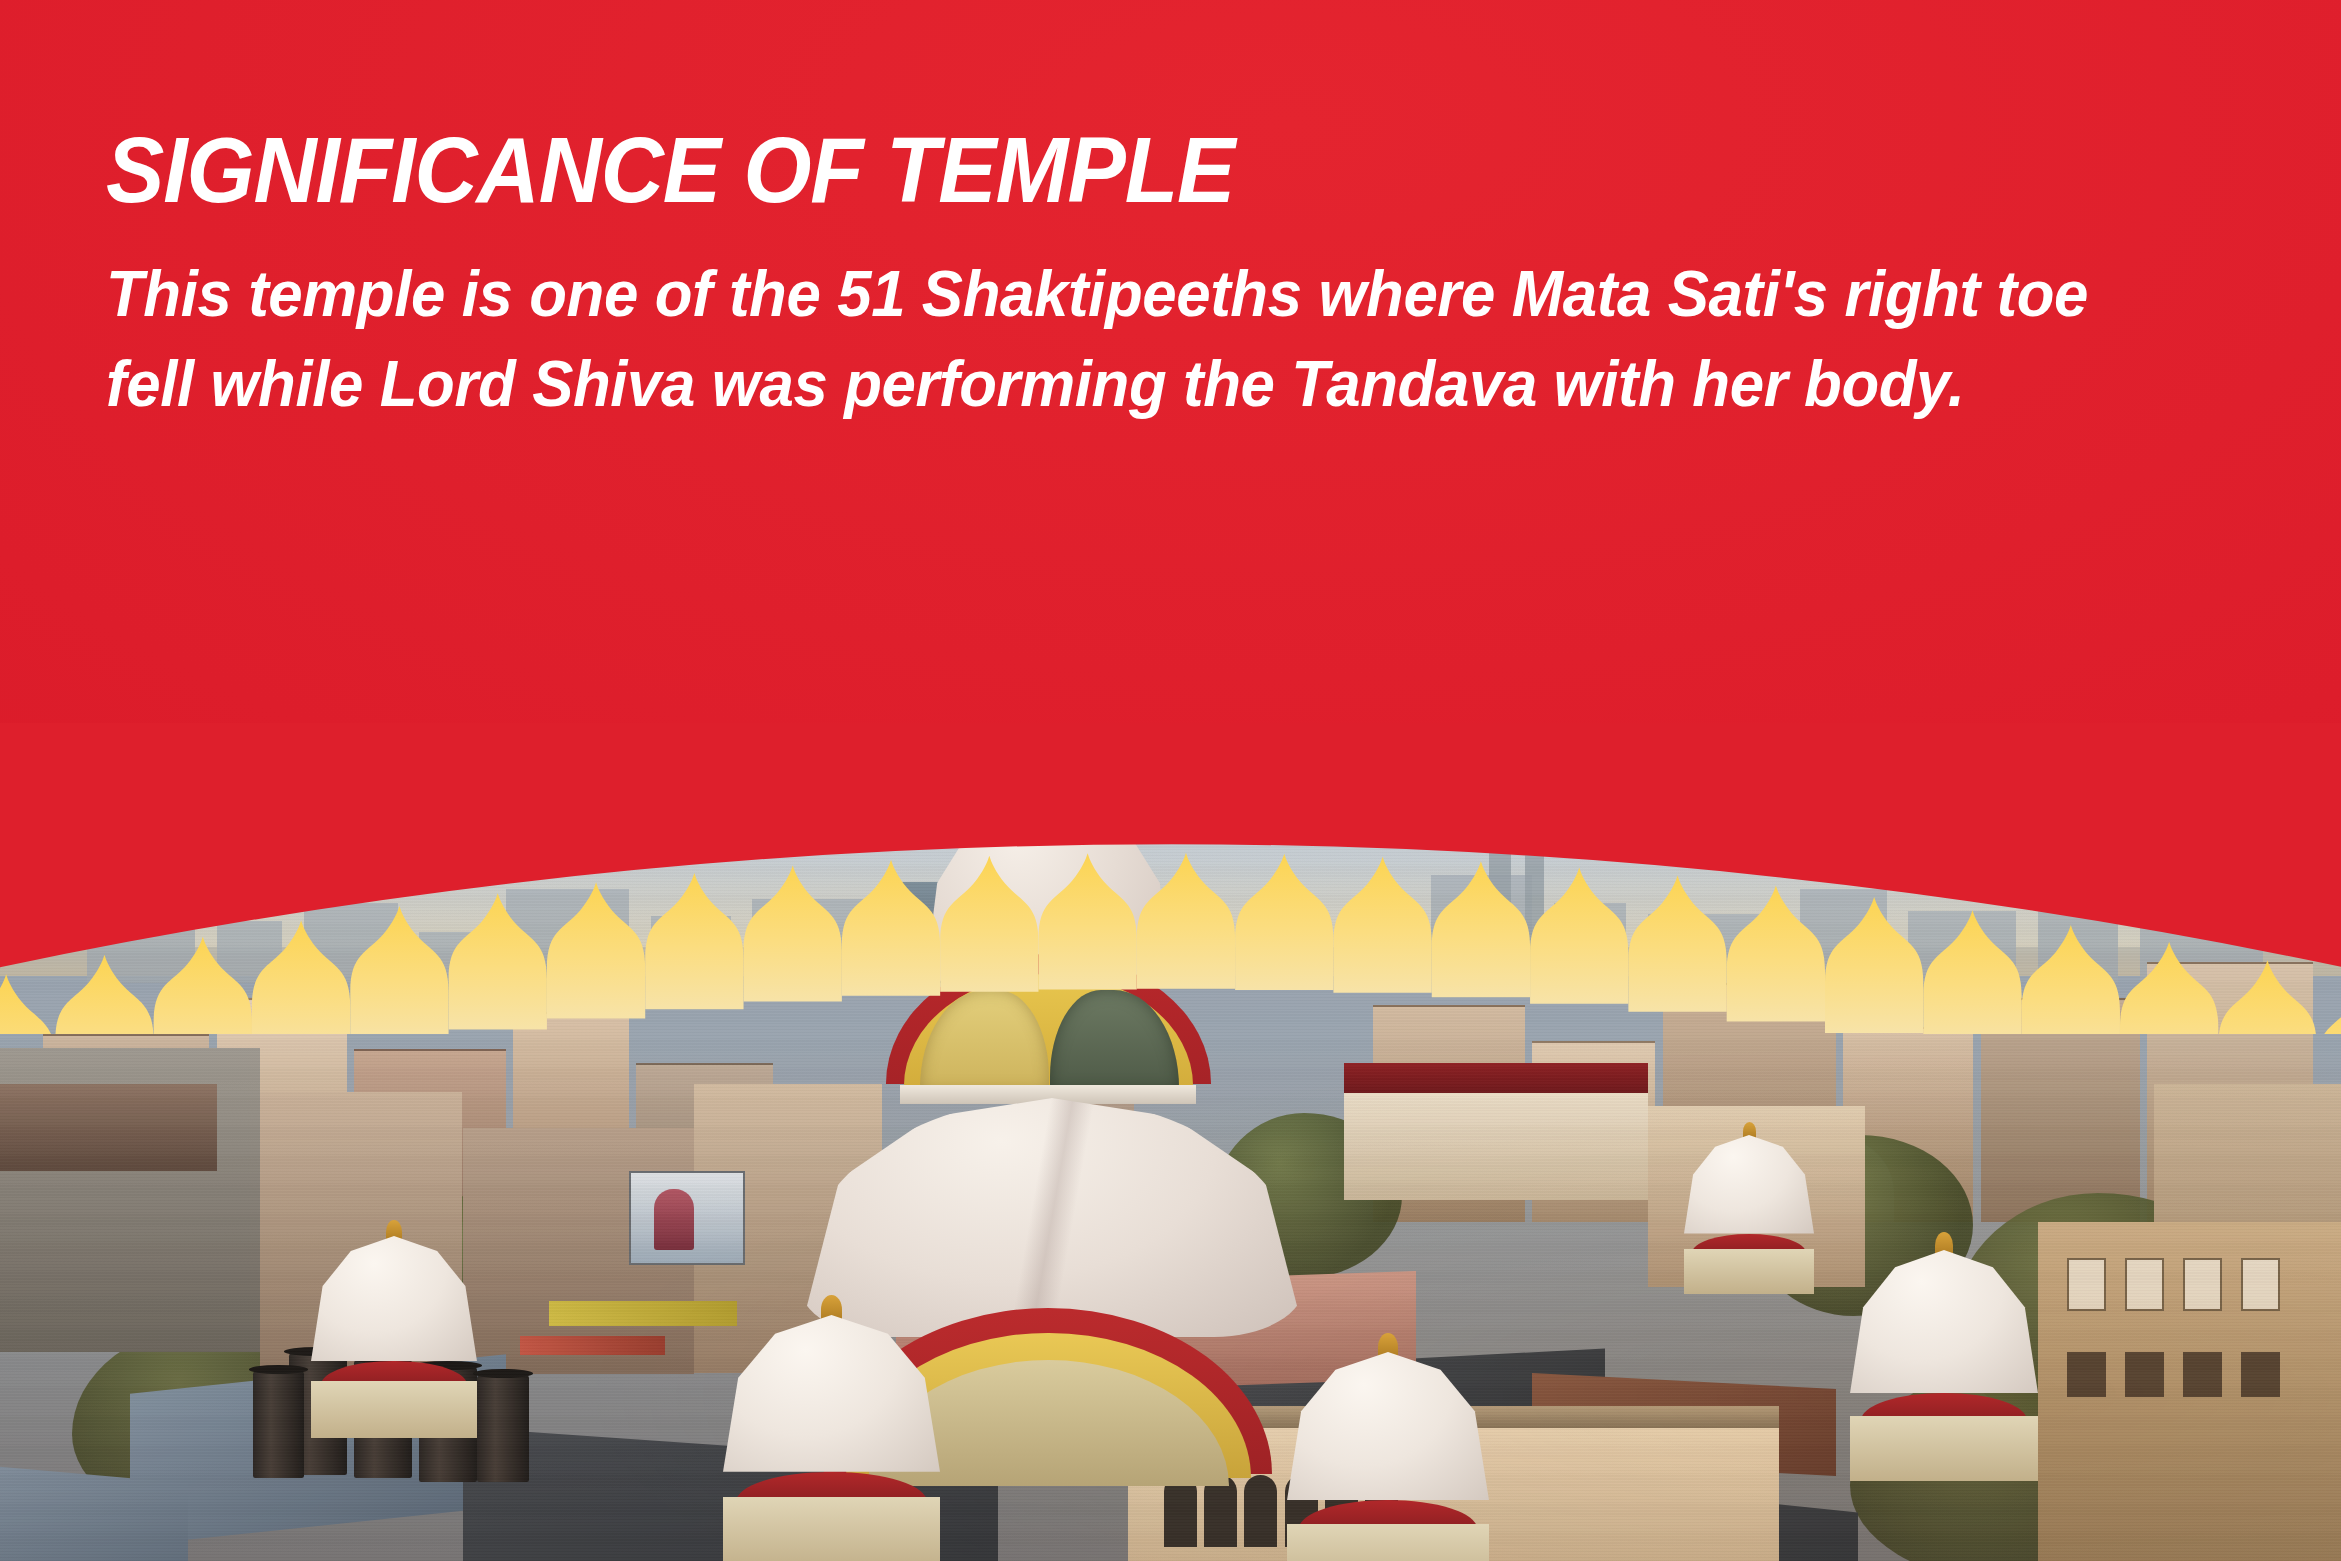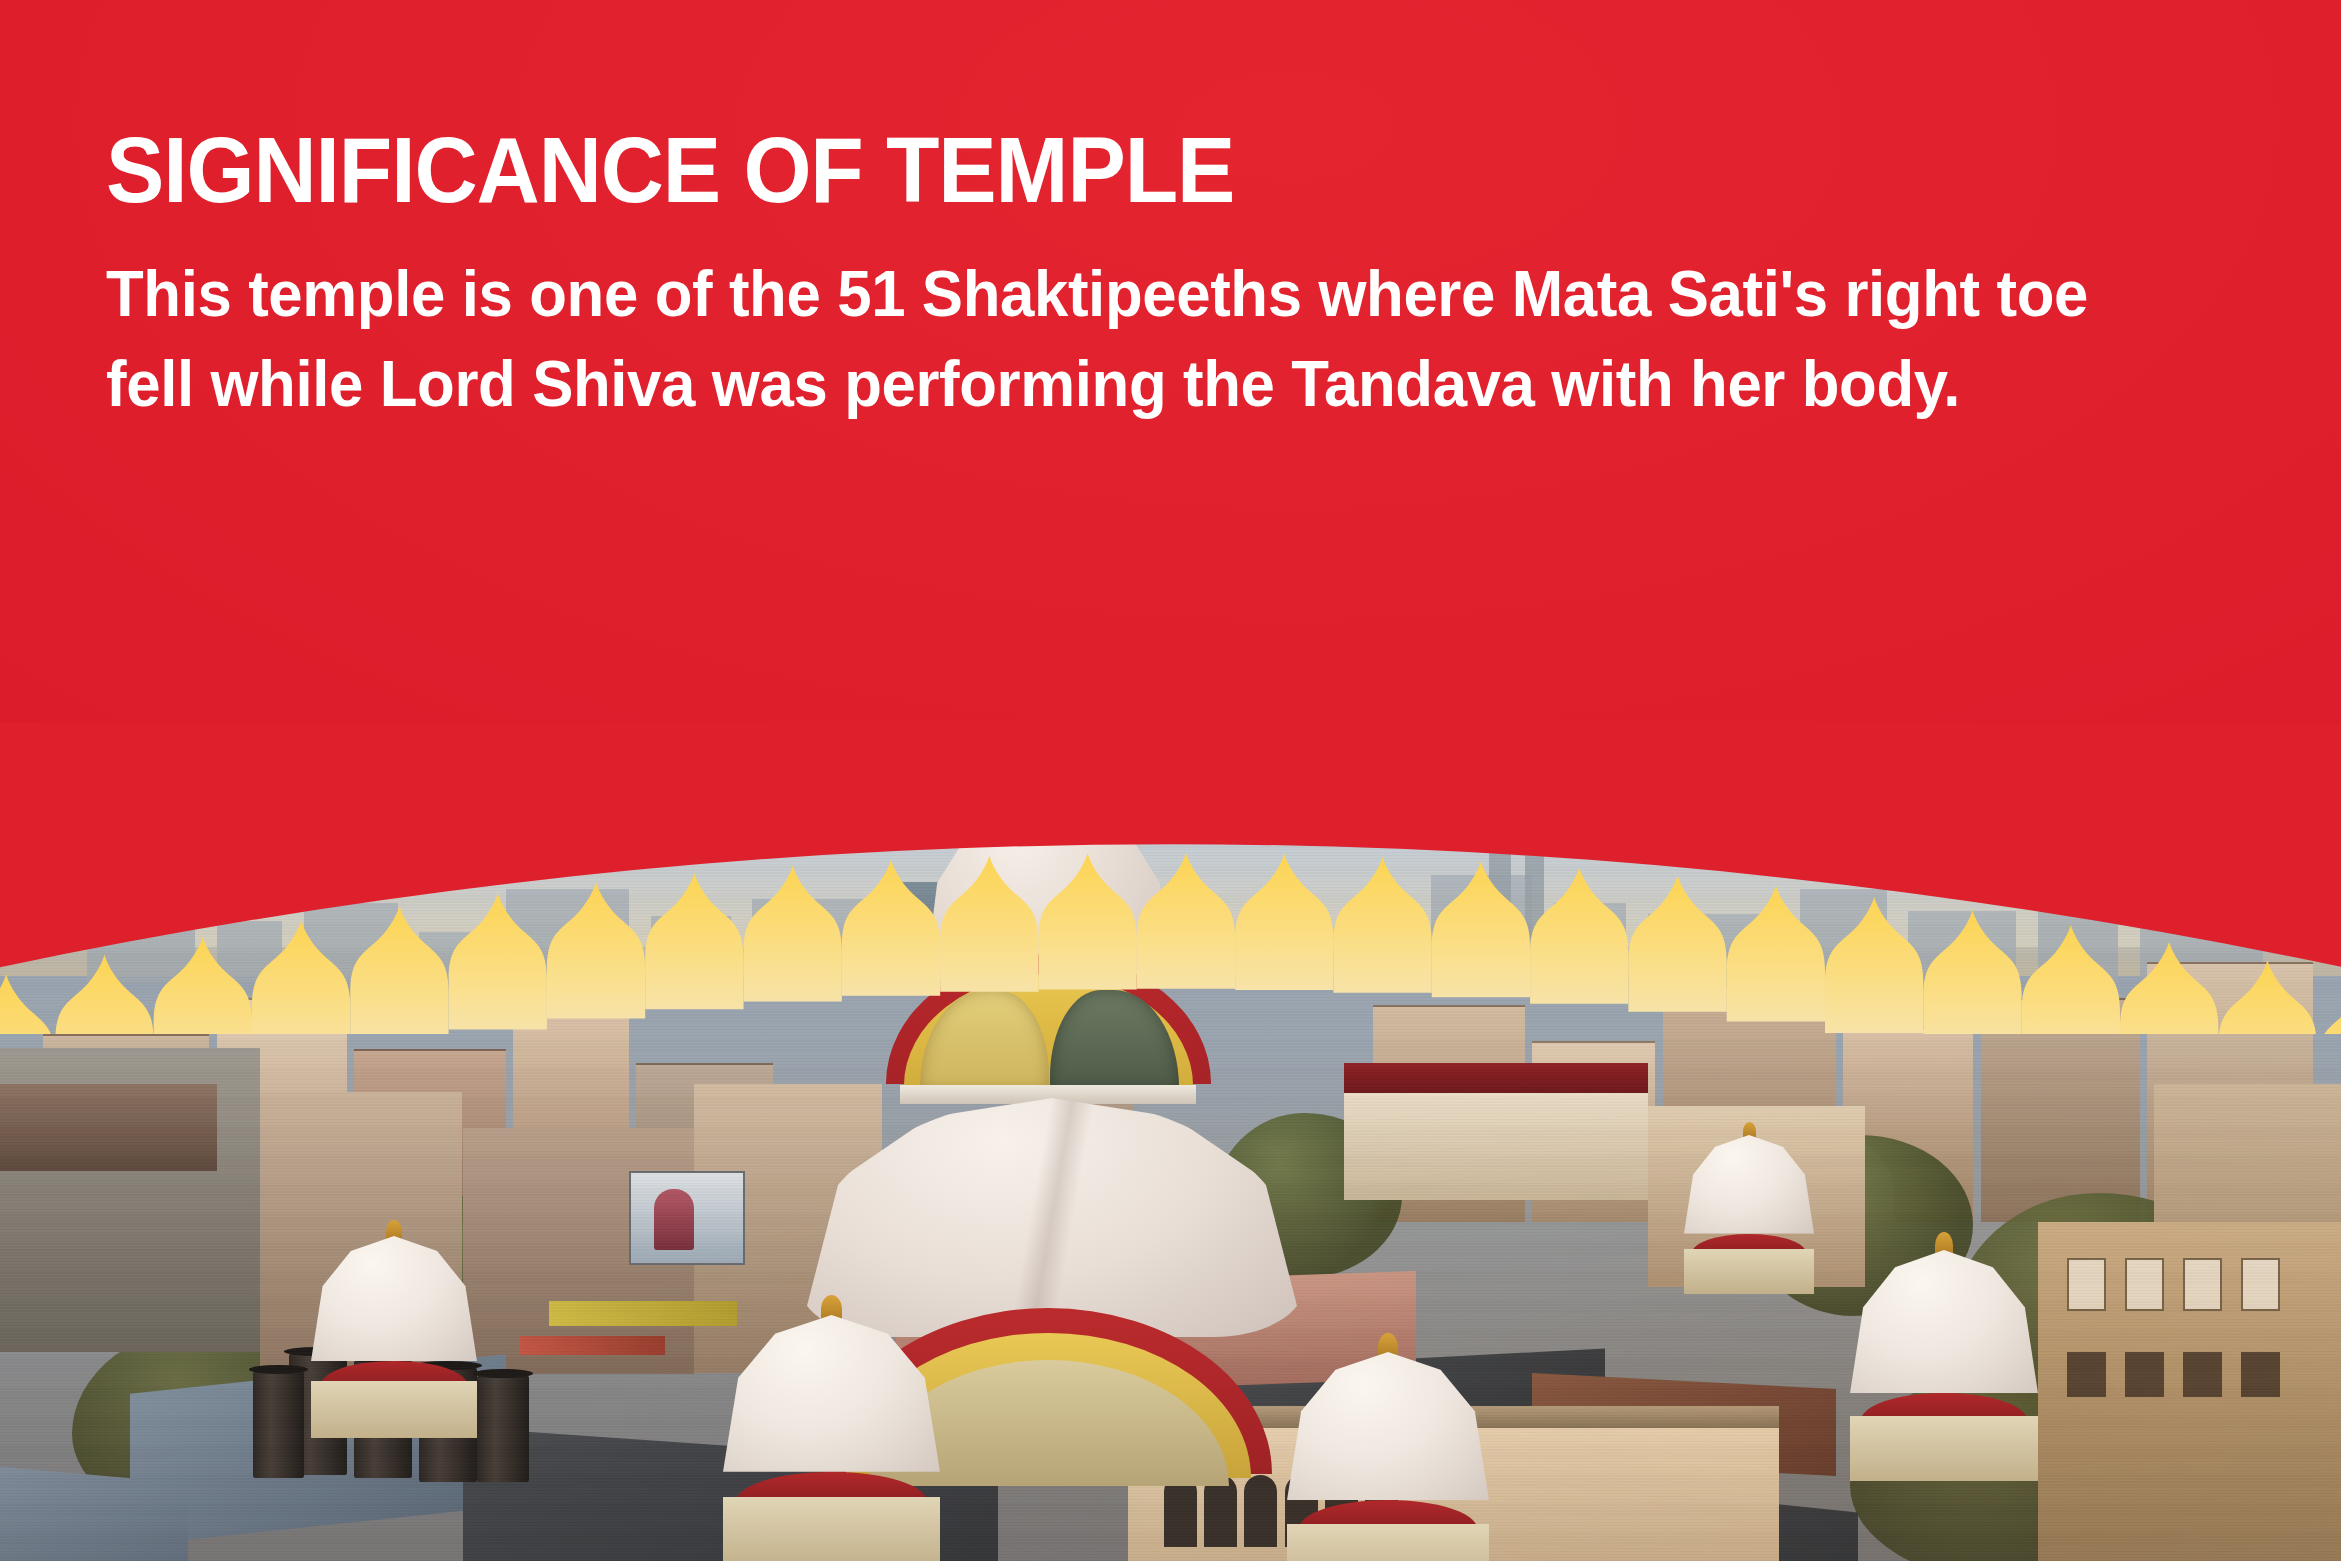--- a/index.html
+++ b/index.html
@@ -27,20 +27,21 @@
       radial-gradient(120% 90% at 55% 8%, #E4242F 0%, #DD1D2B 55%, #D51826 100%);
   }
 
   
   .text-block {
     position: absolute;
     left: 106px;
     top: 124px;
     width: 2169px;
     z-index: 40;
+    font-style: italic;
   }
 
   .headline {
     margin: 0;
     color: #ffffff;
     font-family: "Liberation Sans", "DejaVu Sans", sans-serif;
     font-weight: 700;
     font-size: 93px;
     line-height: 1.0;
     letter-spacing: -1.1px;

